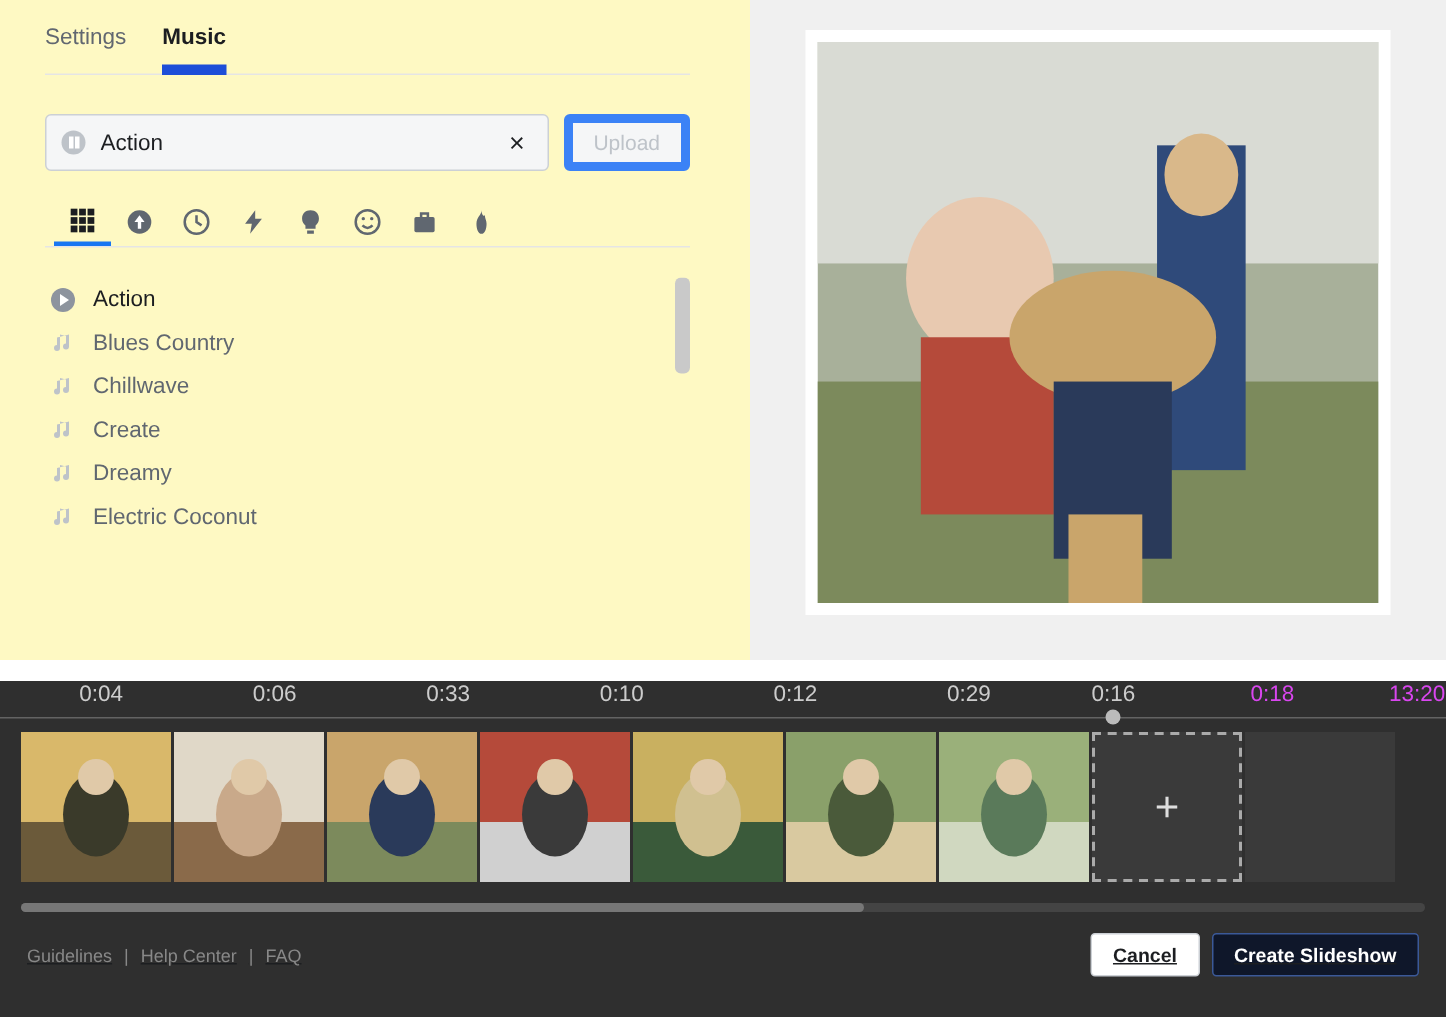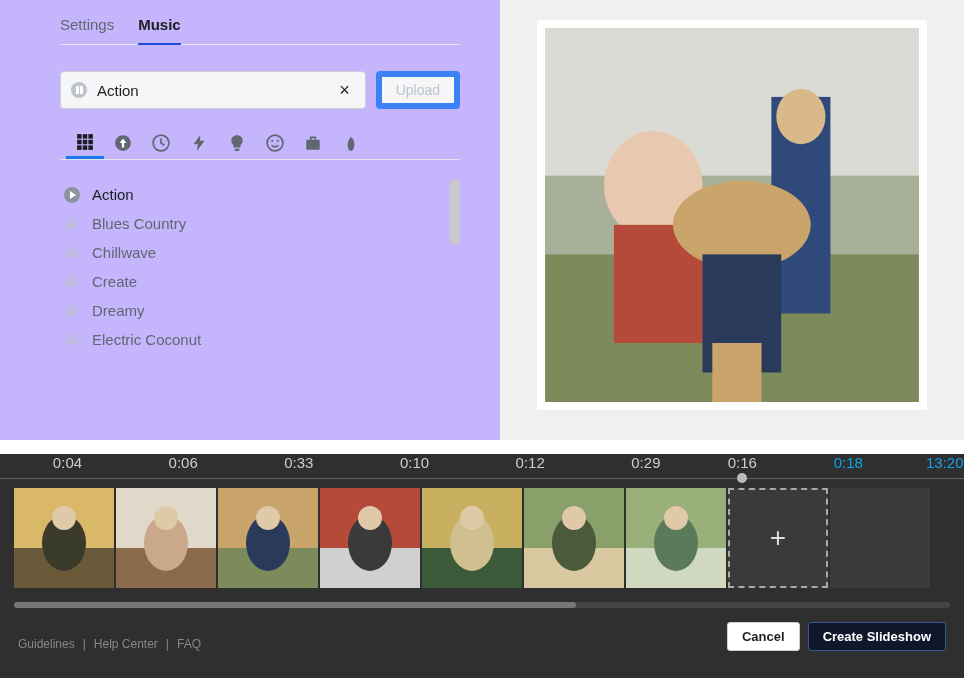--- a/index.html
+++ b/index.html
@@ -1,25 +1,25 @@
 <!DOCTYPE html>
 <html><head>
 <meta charset="utf-8">
 <style>
   * { box-sizing: border-box; margin: 0; padding: 0; }
   body { font-family: Helvetica, Arial, sans-serif; width: 964px; height: 678px; background: #fff; font-size: 14px; color: #1c1e21; overflow: hidden; }
   .top-area { display: flex; height: 440px; }
-  .left-panel { width: 500px; padding: 10px 40px 0 60px; background: #c4b5fd; border-right: none; position: relative; }
+  .left-panel { width: 500px; padding: 10px 40px 0 30px; background: #fef9c3; border-right: none; position: relative; }
   .right-panel { flex: 1; background: #f0f0f0; display: flex; align-items: flex-start; justify-content: center; padding: 20px 0 0 0; }
   .preview-card { width: 390px; height: 390px; background: #fff; padding: 8px; }
   .preview-img { width: 100%; height: 100%; display: block; object-fit: cover; }
 
   .tabs { display: flex; gap: 24px; border-bottom: 1px solid #e5e5e5; margin-bottom: 26px; }
   .tab { padding: 6px 0 10px; color: #616770; cursor: pointer; font-size: 15px; }
-  .tab.active { color: #1c1e21; font-weight: 600; border-bottom: 2px solid #1d4ed8; margin-bottom: -1px; }
+  .tab.active { color: #1c1e21; font-weight: 600; border-bottom: 7px solid #1d4ed8; margin-bottom: -1px; }
 
   .search-row { display: flex; gap: 10px; margin-bottom: 18px; }
   .search-box { flex: 1; display: flex; align-items: center; background: #f5f6f7; border: 1px solid #ccd0d5; border-radius: 4px; padding: 0 10px; height: 38px; }
   .search-box .left-ic { width: 16px; height: 16px; border-radius: 50%; background: #bec3c9; position: relative; margin-right: 10px; }
   .search-box .left-ic::before { content: ""; position: absolute; left: 5px; top: 4px; width: 3px; height: 8px; background: #fff; }
   .search-box .left-ic::after { content: ""; position: absolute; left: 9px; top: 4px; width: 3px; height: 8px; background: #fff; }
   .search-box input { flex: 1; border: none; background: transparent; outline: none; font-size: 15px; color: #1c1e21; }
   .clear-x { width: 20px; height: 20px; color: #1c1e21; cursor: pointer; font-size: 18px; line-height: 20px; text-align: center; }
   .upload-btn { background: #f5f6f7; border: 6px solid #3b82f6; border-radius: 4px; color: #bec3c9; padding: 0 14px; height: 38px; font-size: 14px; cursor: pointer; }
 
@@ -32,34 +32,34 @@
   .list-wrap .scroll { position: absolute; right: 0; top: 0; bottom: 0; width: 10px; background: transparent; }
   .list-wrap .thumb { position: absolute; right: 0; top: 0; width: 10px; height: 64px; background: #c9c9c9; border-radius: 4px; }
   .list-item { display: flex; align-items: center; gap: 12px; padding: 6px 0 6px 4px; color: #606770; cursor: pointer; font-size: 15px; }
   .list-item.playing { color: #1c1e21; }
   .play-ic, .note-ic { width: 16px; height: 16px; flex-shrink: 0; color: #bec3c9; }
   .list-item.playing .play-ic { color: #8d949e; }
 
   .timeline { background: #2f2f2f; height: 238px; width: 100%; position: relative; }
   .ruler { height: 30px; position: relative; margin: 14px 0 4px 0; }
   .tick { position: absolute; top: 0; font-size: 15px; color: #ccc; transform: translateX(-50%); }
-  .tick.dim { color: #0ea5e9; }
+  .tick.dim { color: #d946ef; }
   .knob-line { position: absolute; top: 24px; left: 0; right: 0; height: 1px; background: rgba(255,255,255,0.25); }
   .knob { position: absolute; width: 10px; height: 10px; border-radius: 50%; background: #bbb; top: 19px; transform: translateX(-50%); }
 
   .frames { display: flex; gap: 2px; padding: 0 14px; height: 104px; }
   .frame { width: 100px; height: 100px; flex-shrink: 0; overflow: hidden; }
   .frame svg, .frame .ph { width: 100%; height: 100%; display: block; }
   .add-frame { width: 100px; height: 100px; border: 2px dashed #aaa; display: flex; align-items: center; justify-content: center; color: #ddd; font-size: 28px; cursor: pointer; flex-shrink: 0; background: #3a3a3a; }
   .empty-frame { width: 100px; height: 100px; background: #3a3a3a; flex-shrink: 0; }
 
   .tl-scroll { margin: 10px 14px 0 14px; height: 6px; background: #444; border-radius: 3px; position: relative; }
   .tl-scroll .bar { position: absolute; left: 0; width: 60%; height: 100%; background: #777; border-radius: 3px; }
 
-  .footer { display: flex; align-items: flex-end; justify-content: space-between; padding: 14px 18px 0 18px; }
+  .footer { display: flex; align-items: center; justify-content: space-between; padding: 14px 18px 0 18px; text-decoration: underline; }
   .footer-links { color: #888; font-size: 12px; display: flex; gap: 8px; align-items: center; }
   .footer-links a { color: #888; text-decoration: none; cursor: pointer; }
   .footer-actions { display: flex; gap: 8px; }
   .btn-cancel { background: #fff; border: 1px solid #ccd0d5; border-radius: 3px; padding: 6px 14px; font-size: 13px; font-weight: 600; color: #1c1e21; cursor: pointer; }
   .btn-primary { background: #0f172a; border: 1px solid #3b5998; color: #fff; border-radius: 3px; padding: 6px 14px; font-size: 13px; font-weight: 600; cursor: pointer; }
 </style>
 </head>
 <body>
 
 <div class="top-area">

